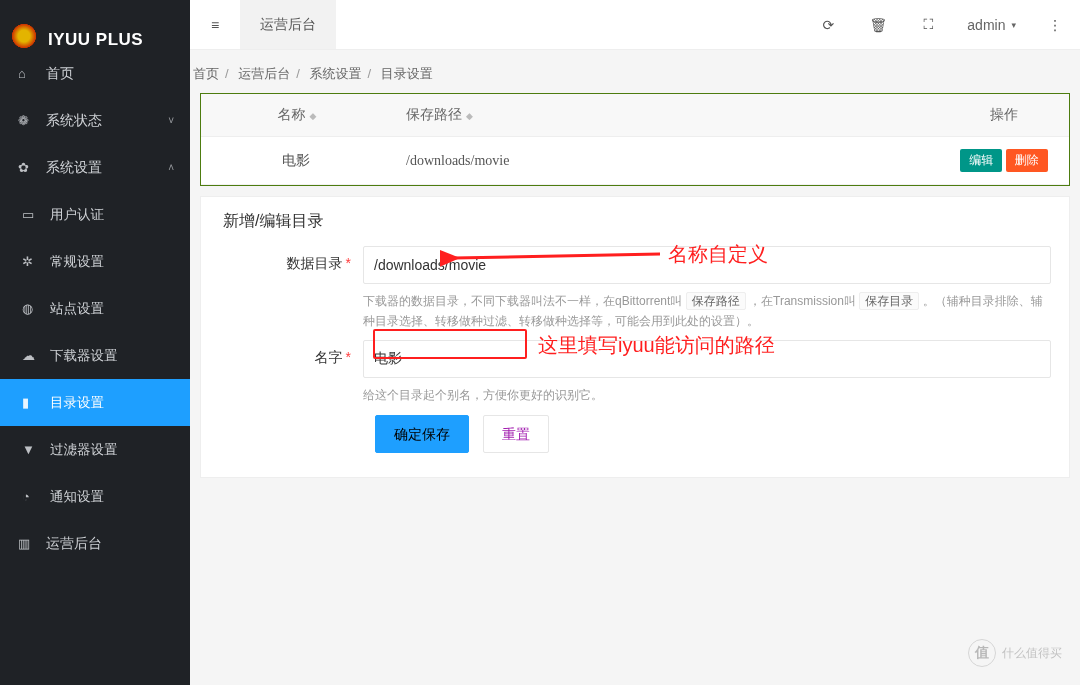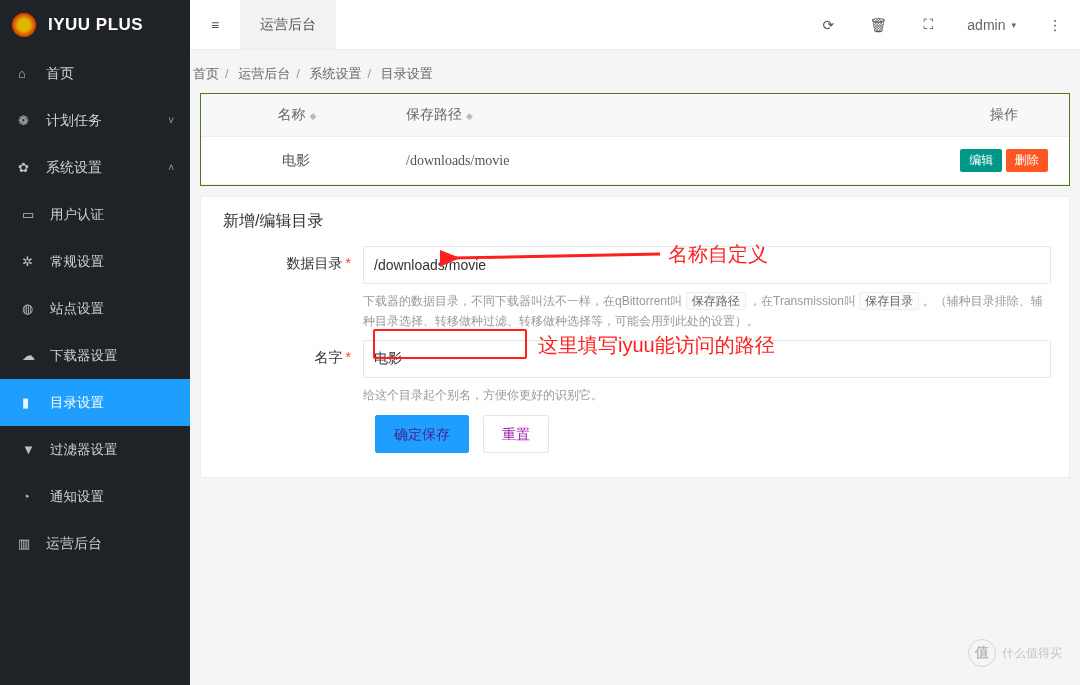--- a/index.html
+++ b/index.html
@@ -1,18 +1,18 @@
 <!DOCTYPE html>
 <html><head>
 <meta charset="utf-8">
 <style>
 * { margin: 0; padding: 0; box-sizing: border-box; }
 body { font-family: "Microsoft YaHei", "PingFang SC", sans-serif; font-size: 14px; color: #333; background: #f5f5f5; width: 1080px; height: 685px; overflow: hidden; position: relative; }
 .sidebar { position: absolute; left: 0; top: 0; width: 190px; height: 100%; background: #1f2226; color: #a8acb1; }
-.logo-row { height: 50px; display: flex; align-items: center; padding-left: 10px; color: #fff; font-size: 17px; font-weight: bold; letter-spacing: 0.5px; }
+.logo-row { height: 50px; display: flex; align-items: flex-end; padding-left: 10px; color: #fff; font-size: 17px; font-weight: bold; letter-spacing: 0.5px; }
 .logo-ico { width: 28px; height: 28px; border-radius: 50%; background: radial-gradient(circle at 50% 50%, #e3b400 30%, #c30 60%, #222 62%); margin-right: 10px; position: relative; }
 .nav-item { height: 47px; display: flex; align-items: center; padding: 0 18px; cursor: pointer; color: #cfd2d6; font-size: 14px; position: relative; }
 .nav-item .ico { width: 16px; margin-right: 12px; font-size: 13px; opacity: 0.9; }
 .nav-item.sub { padding-left: 22px; font-size: 13.5px; }
 .nav-item.active { background: #1e9fff; color: #fff; }
 .nav-item .chev { position: absolute; right: 16px; font-size: 10px; opacity: 0.7; }
 .topbar { position: absolute; left: 190px; top: 0; right: 0; height: 50px; background: #fff; border-bottom: 1px solid #eee; display: flex; align-items: stretch; }
 .top-btn { width: 50px; display: flex; align-items: center; justify-content: center; color: #555; cursor: pointer; }
 .top-tab { padding: 0 20px; display: flex; align-items: center; color: #555; background: #f2f2f2; cursor: pointer; }
 .top-spacer { flex: 1; }
@@ -33,21 +33,21 @@
 .form-panel { margin: 0 10px 10px; background: #fff; border: 1px solid #eee; padding: 14px 18px 24px; }
 .form-title { font-size: 16px; color: #333; margin-bottom: 14px; padding-left: 4px; }
 .form-row { display: flex; margin-bottom: 8px; padding-left: 4px; }
 .form-label { width: 140px; text-align: right; padding-top: 9px; color: #333; padding-right: 12px; }
 .req { color: #ff3b3b; margin-left: 3px; }
 .form-body { flex: 1; max-width: 690px; }
 .inp { width: 100%; height: 38px; border: 1px solid #e6e6e6; padding: 0 10px; font-size: 14px; color: #333; outline: none; border-radius: 2px; }
 .help { font-size: 12px; color: #999; line-height: 1.7; margin-top: 7px; }
 .help code { background: #fbfbfb; border: 1px solid #eee; padding: 1px 5px; border-radius: 2px; color: #666; font-family: inherit; }
 .btn { display: inline-block; height: 38px; line-height: 36px; padding: 0 18px; border: 1px solid transparent; border-radius: 2px; cursor: pointer; font-size: 14px; }
-.btn-primary { background: #1e9fff; color: #4c1d95; border-color: #1e9fff; }
+.btn-primary { background: #1e9fff; color: #000000; border-color: #1e9fff; }
 .btn-default { background: #fff; color: #a21caf; border-color: #e6e6e6; }
 .btn-row { padding-left: 156px; margin-top: 10px; }
 .btn-row .btn { margin-right: 10px; }
 .annot { position: absolute; color: #ff1f1f; font-size: 20px; font-weight: 500; pointer-events: none; z-index: 50; }
 .arrow { position: absolute; z-index: 49; pointer-events: none; }
 .redbox { position: absolute; border: 2px solid #ff1f1f; border-radius: 2px; z-index: 48; pointer-events: none; }
 .watermark { position: absolute; right: 18px; bottom: 18px; color: #999; font-size: 12px; opacity: 0.55; z-index: 60; display:flex; align-items:center; }
 .watermark .wm-c { width:28px; height:28px; border:1px solid #bbb; border-radius:50%; display:flex; align-items:center; justify-content:center; margin-right:6px; font-weight:bold; color:#888; font-size:14px;}
 </style>
 </head>
@@ -57,21 +57,21 @@
   <div class="logo-row">
     <div class="logo-ico"></div>
     <span>IYUU PLUS</span>
   </div>
   <div class="nav-item">
     <span class="ico">⌂</span>
     <span>首页</span>
   </div>
   <div class="nav-item">
     <span class="ico">❁</span>
-    <span>计划任务</span>
+    <span>系统状态</span>
     <span class="chev">˅</span>
   </div>
   <div class="nav-item">
     <span class="ico">✿</span>
     <span>系统设置</span>
     <span class="chev">˄</span>
   </div>
   <div class="nav-item sub">
     <span class="ico">▭</span>
     <span>用户认证</span>

